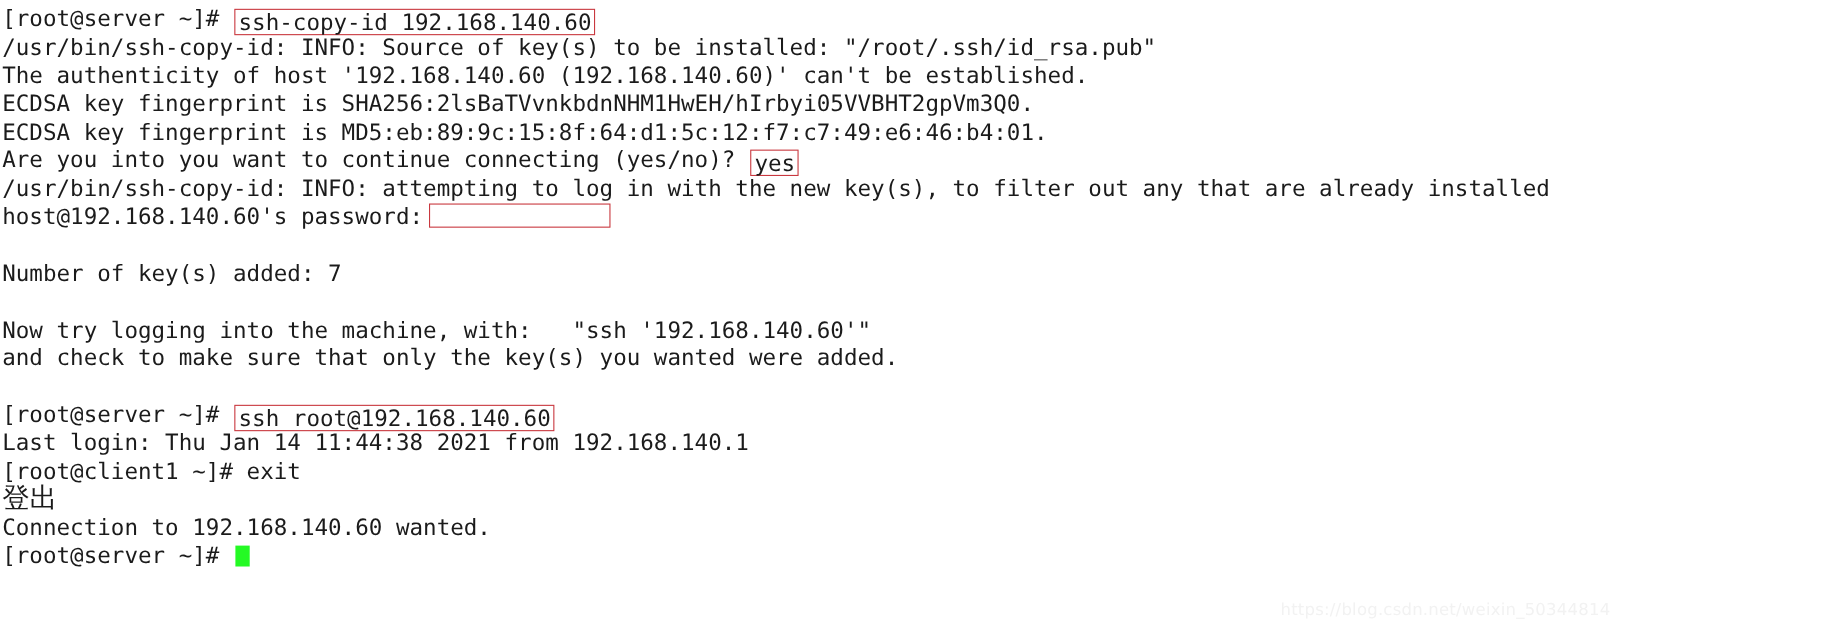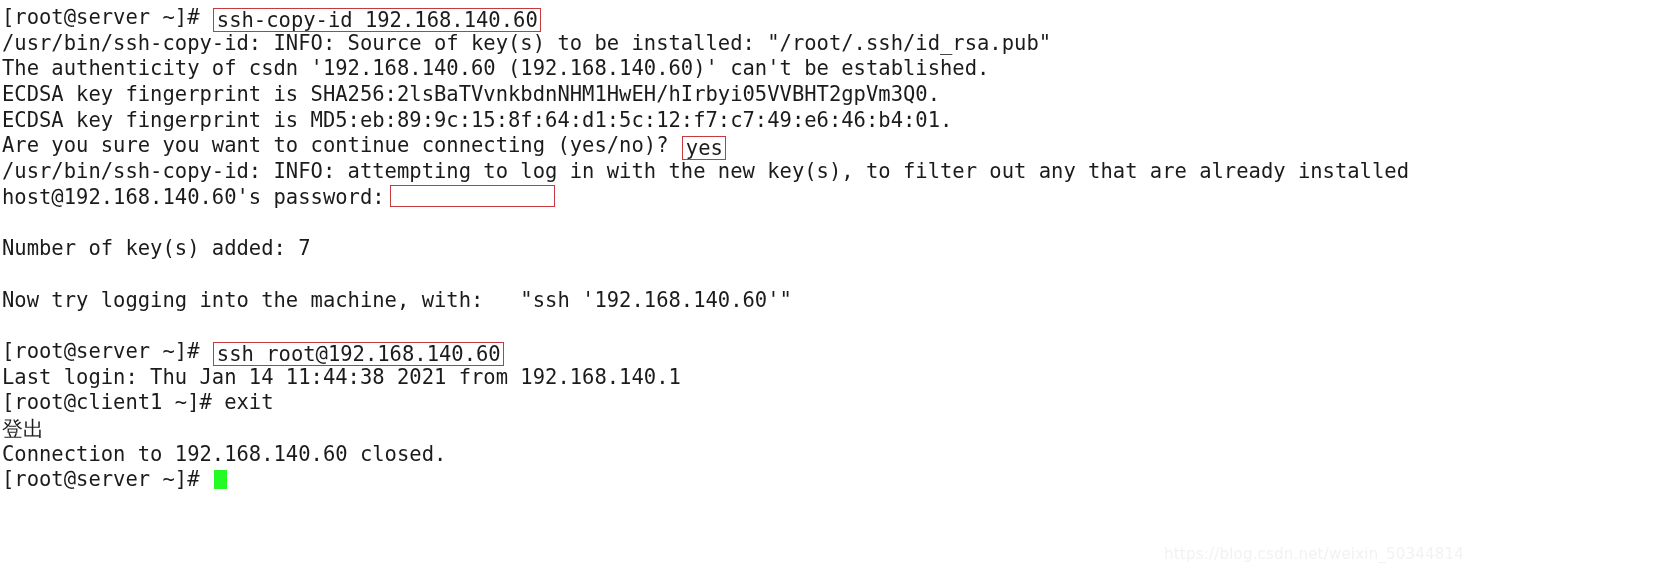--- a/index.html
+++ b/index.html
@@ -51,22 +51,22 @@
   .boxed-empty {
     border: 1.5px solid #c9383f;
     display: inline-block;
     width: 165px;
     height: 22px;
     vertical-align: -3px;
     margin-left: 5px;
     box-sizing: border-box;
   }
   .cjk {
-    font-family: Liberation Sans, sans-serif;
-    font-size: 21px;
+    font-family: Liberation Mono, monospace;
+    font-size: 25px;
     text-align: right;
   }
   .cursor {
     display: inline-block;
     width: 13px;
     height: 19px;
     background: #24fa24;
     vertical-align: -3px;
     margin-left: 2px;
   }
@@ -81,32 +81,33 @@
     user-select: none;
   }
 </style>
 </head>
 <body>
 
 <div id="terminal">
   <div id="lines-container">
       <div class="line"><span class="seg">[root@server ~]# </span><span class="boxed">ssh-copy-id 192.168.140.60</span></div>
       <div class="line"><span class="seg">/usr/bin/ssh-copy-id: INFO: Source of key(s) to be installed: "/root/.ssh/id_rsa.pub"</span></div>
-      <div class="line"><span class="seg">The authenticity of csdn '192.168.140.60 (192.168.140.60)' can't be established.</span></div>
+      <div class="line"><span class="seg">The authenticity of host '192.168.140.60 (192.168.140.60)' can't be established.</span></div>
       <div class="line"><span class="seg">ECDSA key fingerprint is SHA256:2lsBaTVvnkbdnNHM1HwEH/hIrbyi05VVBHT2gpVm3Q0.</span></div>
       <div class="line"><span class="seg">ECDSA key fingerprint is MD5:eb:89:9c:15:8f:64:d1:5c:12:f7:c7:49:e6:46:b4:01.</span></div>
-      <div class="line"><span class="seg">Are you sure you want to continue connecting (yes/no)? </span><span class="boxed">yes</span></div>
+      <div class="line"><span class="seg">Are you into you want to continue connecting (yes/no)? </span><span class="boxed">yes</span></div>
       <div class="line"><span class="seg">/usr/bin/ssh-copy-id: INFO: attempting to log in with the new key(s), to filter out any that are already installed</span></div>
       <div class="line"><span class="seg">host@192.168.140.60's password:</span><span class="boxed-empty"></span></div>
       <div class="line blank"><span class="seg"></span>&nbsp;</div>
       <div class="line"><span class="seg">Number of key(s) added: 7</span></div>
       <div class="line blank"><span class="seg"></span>&nbsp;</div>
       <div class="line"><span class="seg">Now try logging into the machine, with:   "ssh '192.168.140.60'"</span></div>
+      <div class="line"><span class="seg">and check to make sure that only the key(s) you wanted were added.</span></div>
       <div class="line blank"><span class="seg"></span>&nbsp;</div>
       <div class="line"><span class="seg">[root@server ~]# </span><span class="boxed">ssh root@192.168.140.60</span></div>
       <div class="line"><span class="seg">Last login: Thu Jan 14 11:44:38 2021 from 192.168.140.1</span></div>
       <div class="line"><span class="seg">[root@client1 ~]# exit</span></div>
       <div class="line"><span class="seg cjk">登出</span></div>
-      <div class="line"><span class="seg">Connection to 192.168.140.60 closed.</span></div>
+      <div class="line"><span class="seg">Connection to 192.168.140.60 wanted.</span></div>
       <div class="line"><span class="seg">[root@server ~]# </span><span class="cursor"></span></div>
     </div>
   <div id="watermark">https://blog.csdn.net/weixin_50344814</div>
 </div>
 
 </body></html>

